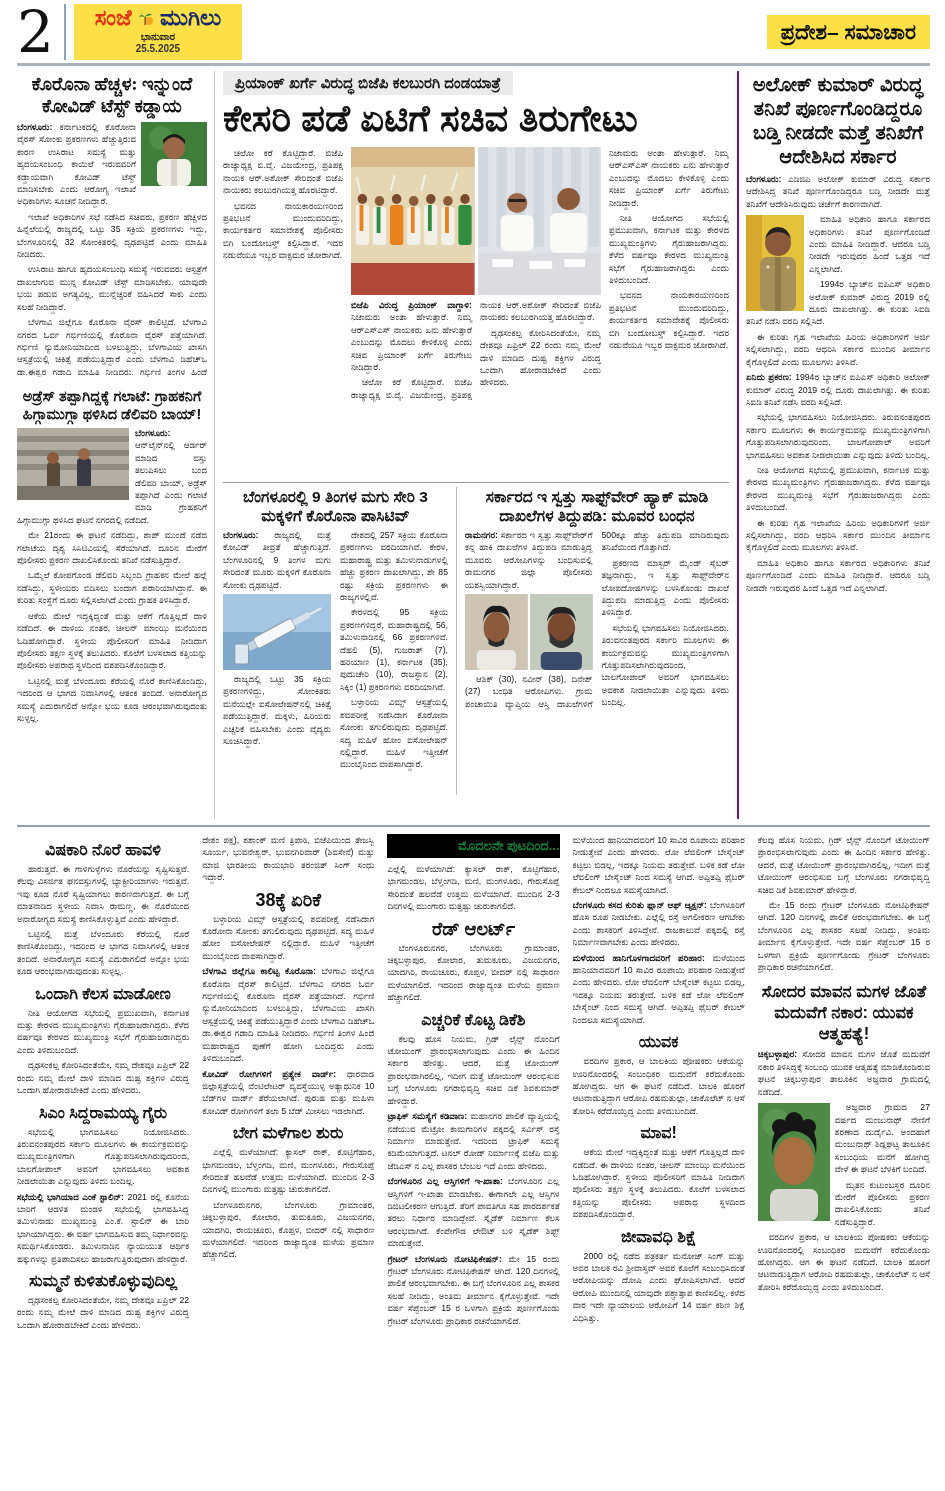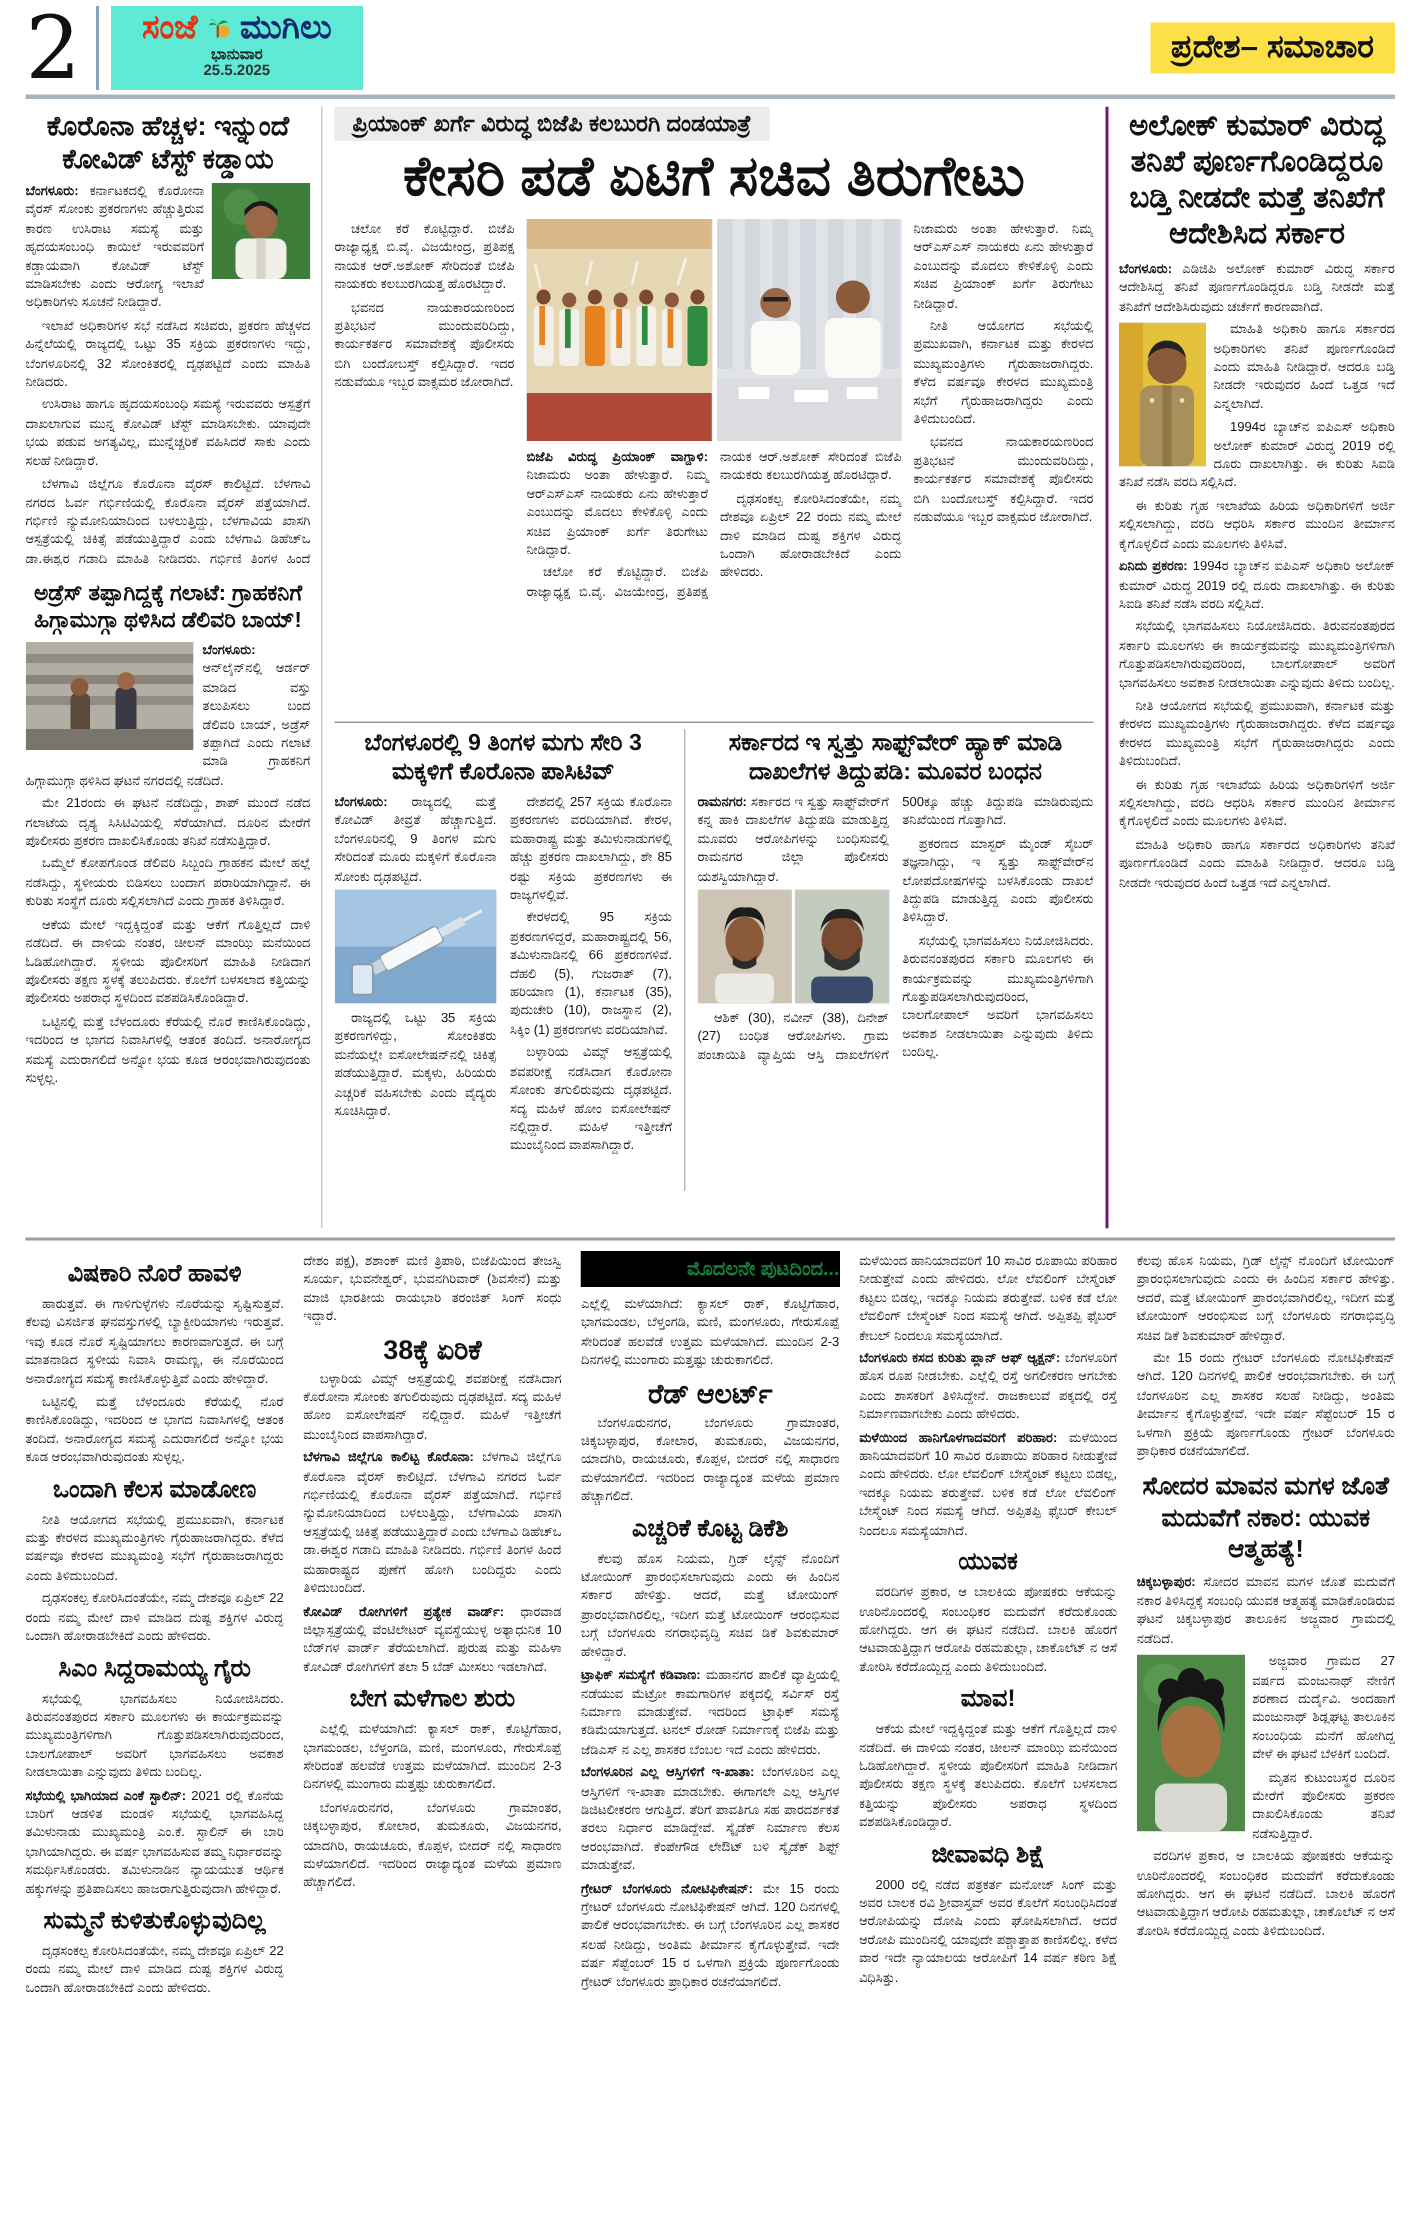--- a/index.html
+++ b/index.html
@@ -2,49 +2,49 @@
 <html><head>
 <meta charset="utf-8">
 <style>
   html,body{margin:0;padding:0;}
   body{width:945px;height:1491px;background:#ffffff;font-family:"Liberation Sans","DejaVu Sans",sans-serif;color:#111;}
   .page{position:relative;width:945px;height:1491px;overflow:hidden;padding:4px 15px 6px 17px;box-sizing:border-box;}
   
   header{display:flex;align-items:stretch;height:56px;}
   .pagenum{font-family:"DejaVu Serif","Liberation Serif",serif;font-size:58px;line-height:56px;font-weight:400;padding-right:10px;}
   .head-divider{width:2px;background:#8aa4b8;margin-right:8px;}
-  .masthead{background:#5eead4;width:168px;text-align:center;padding:2px 4px 1px;box-sizing:border-box;}
+  .masthead{background:#fde047;width:168px;text-align:center;padding:2px 4px 1px;box-sizing:border-box;}
   .masthead-title{font-size:22px;font-weight:bold;line-height:24px;white-space:nowrap;}
   .m-red{color:#e03414;}
   .m-blue{color:#15286e;}
   .palm{display:inline-block;width:16px;height:16px;vertical-align:-2px;}
   .m-day{font-size:10px;font-weight:bold;color:#222;margin-top:1px;}
   .m-date{font-size:10px;font-weight:bold;color:#333;}
   .section-label{margin-left:auto;align-self:center;background:#fde047;padding:5px 14px;font-size:21px;font-weight:bold;}
   .h-rule{height:3px;background:#aab4bd;margin:3px 0 5px;}
   
   .top-section{display:grid;grid-template-columns:198px 522px 193px;height:748px;overflow:hidden;}
   .col-left{border-right:1px solid #c9c9c9;padding-right:7px;overflow:hidden;}
   .col-center{padding:0 8px;overflow:hidden;}
   .col-right{border-left:2px solid #701a75;padding-left:7px;overflow:hidden;}
   .bp{font-size:8.7px;line-height:12.4px;text-align:justify;margin:0 0 3px;text-indent:11px;}
   .bp.nolead{text-indent:0;}
   .dl{font-weight:bold;}
   .art1{height:306px;overflow:hidden;margin-bottom:8px;}
-  .art-head-lg{font-size:18px;line-height:22px;font-weight:bold;text-align:center;margin:2px 0 4px;}
+  .art-head-lg{font-size:18px;line-height:22px;font-weight:bold;text-align:center;margin:2px 0 4px;font-family:Liberation Serif, serif;}
   .art-head-md{font-size:14.5px;line-height:18px;font-weight:bold;text-align:center;margin:2px 0 4px;}
   .art2{height:420px;overflow:hidden;}
   .photo{background:#ddd;overflow:hidden;}
   .photo svg{display:block;width:100%;height:100%;}
   .ph-minister{float:right;width:66px;height:64px;margin:1px 0 2px 5px;}
   .ph-delivery{float:left;width:112px;height:72px;margin:1px 6px 2px 0;}
   
   .kicker-row{margin:0 0 2px;}
   .kicker{display:inline-block;background:#ebebeb;font-size:15px;font-weight:bold;padding:3px 12px;}
-  .main-headline{font-size:37px;line-height:44px;font-weight:800;text-align:center;margin:0 0 6px;white-space:nowrap;overflow:hidden;}
+  .main-headline{font-size:37px;line-height:44px;font-weight:800;margin:0 0 6px;white-space:nowrap;overflow:hidden;}
   .main-body{display:grid;grid-template-columns:120px 1fr 120px;gap:8px;height:330px;overflow:hidden;}
   .mmid .photos{display:flex;gap:3px;height:148px;margin-bottom:4px;}
   .mmid .photos .photo{flex:1;}
   .mmid-text{columns:2;column-gap:8px;height:176px;overflow:hidden;}
   .mcol{overflow:hidden;}
   
   .sub-row{margin-top:5px;border-top:1px solid #999;padding-top:4px;display:grid;grid-template-columns:234px 1fr;height:308px;overflow:hidden;}
   .subart-c{border-right:1px solid #bbb;padding-right:8px;}
   .subart-d{padding-left:8px;}
   .sub-head{font-size:15.5px;line-height:19px;font-weight:bold;text-align:center;margin:0 0 4px;}

